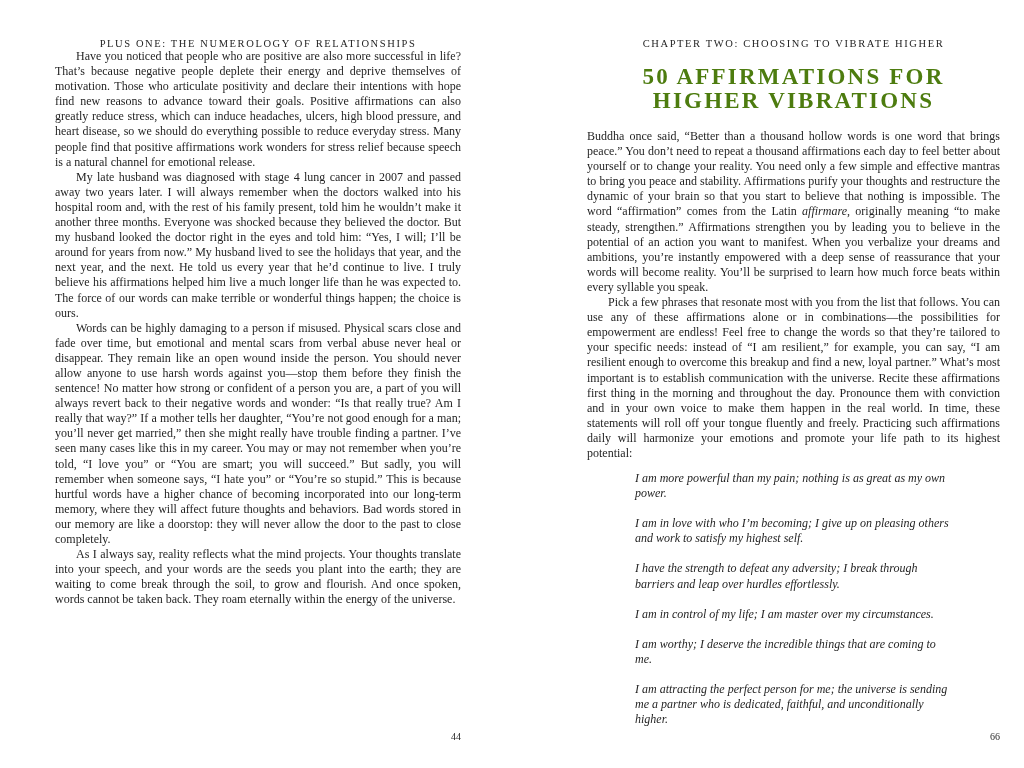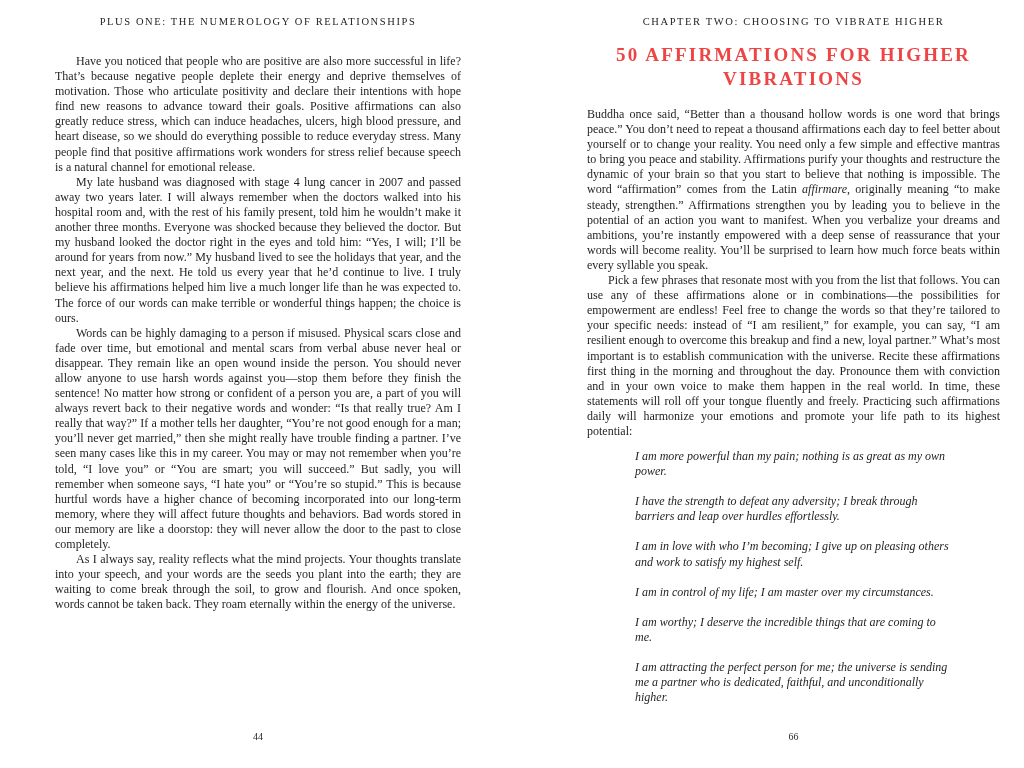--- a/index.html
+++ b/index.html
@@ -10,48 +10,48 @@
     background: #ffffff;
     font-family: "Liberation Serif", serif;
     color: #1f1f1f;
     overflow: hidden;
   }
   .page { position: absolute; top: 0; height: 768px; }
   .page-left  { left: 55px;  width: 406px; }
   .page-right { left: 587px; width: 413px; }
 
   .running-head {
-    margin-top: 16px;
+    margin-top: 38px;
     text-align: center;
     font-size: 10.5px;
     letter-spacing: 1.6px;
     color: #242424;
     white-space: nowrap;
   }
 
-  .body-text { margin-top: 27px; }
+  .body-text { }
   .page-right .body-text { margin-top: 16px; }
 
   p.body-para {
     margin: 0;
     font-size: 12px;
     line-height: 15.1px;
     text-align: justify;
     color: #1f1f1f;
   }
   p.body-para.indent { text-indent: 21px; }
 
   .chapter-title {
     margin: 16px 0 7px 0;
     text-align: center;
-    font-size: 19px;
+    font-size: 23px;
     line-height: 24px;
     font-weight: bold;
     letter-spacing: 2.2px;
-    color: #ef4444;
+    color: #4d7c0f;
   }
 
   .affirmations {
     margin-top: 10px;
     padding-left: 48px;
     padding-right: 48px;
   }
   p.affirmation {
     margin: 0 0 15px 0;
     font-style: italic;
@@ -59,21 +59,21 @@
     line-height: 15.1px;
     text-align: left;
     color: #242424;
   }
 
   .folio {
     position: absolute;
     bottom: 26px;
     left: 0;
     width: 100%;
-    text-align: center;
+    text-align: right;
     font-size: 10px;
     color: #2a2a2a;
   }
 </style>
 </head>
 <body>
 
 <div class="spread">
 
   <div class="page page-left">
@@ -89,22 +89,22 @@
 
   <div class="page page-right">
     <div class="running-head">CHAPTER TWO: CHOOSING TO VIBRATE HIGHER</div>
     <h1 class="chapter-title">50 AFFIRMATIONS FOR HIGHER VIBRATIONS</h1>
     <div class="body-text">
       <p class="body-para"><span>Buddha once said, “Better than a thousand hollow words is one word that brings peace.” You don’t need to repeat a thousand affirmations each day to feel better about yourself or to change your reality. You need only a few simple and effective mantras to bring you peace and stability. Affirmations purify your thoughts and restructure the dynamic of your brain so that you start to believe that nothing is impossible. The word “affirmation” comes from the Latin </span><span style="font-style: italic;">affirmare</span><span>, originally meaning “to make steady, strengthen.” Affirmations strengthen you by leading you to believe in the potential of an action you want to manifest. When you verbalize your dreams and ambitions, you’re instantly empowered with a deep sense of reassurance that your words will become reality. You’ll be surprised to learn how much force beats within every syllable you speak.</span></p>
       <p class="body-para indent">Pick a few phrases that resonate most with you from the list that follows. You can use any of these affirmations alone or in combinations—the possibilities for empowerment are endless! Feel free to change the words so that they’re tailored to your specific needs: instead of “I am resilient,” for example, you can say, “I am resilient enough to overcome this breakup and find a new, loyal partner.” What’s most important is to establish communication with the universe. Recite these affirmations first thing in the morning and throughout the day. Pronounce them with conviction and in your own voice to make them happen in the real world. In time, these statements will roll off your tongue fluently and freely. Practicing such affirmations daily will harmonize your emotions and promote your life path to its highest potential:</p>
     </div>
     <div class="affirmations">
       <p class="affirmation">I am more powerful than my pain; nothing is as great as my own power.</p>
+      <p class="affirmation">I am in love with who I’m becoming; I give up on pleasing others and work to satisfy my highest self.</p>
       <p class="affirmation">I have the strength to defeat any adversity; I break through barriers and leap over hurdles effortlessly.</p>
-      <p class="affirmation">I am in love with who I’m becoming; I give up on pleasing others and work to satisfy my highest self.</p>
       <p class="affirmation">I am in control of my life; I am master over my circumstances.</p>
       <p class="affirmation">I am worthy; I deserve the incredible things that are coming to me.</p>
       <p class="affirmation">I am attracting the perfect person for me; the universe is sending me a partner who is dedicated, faithful, and unconditionally higher.</p>
     </div>
     <div class="folio">66</div>
   </div>
 
 </div>
 
 </body></html>

